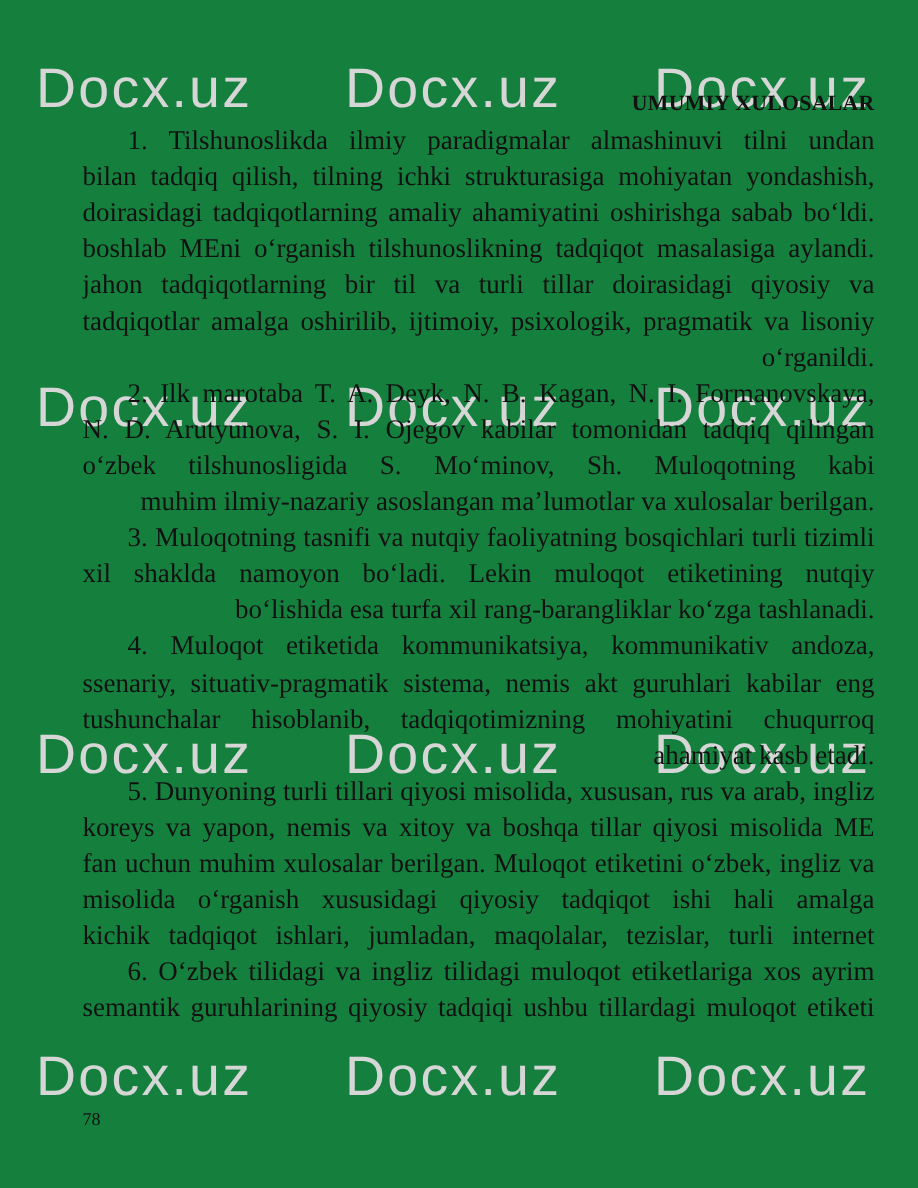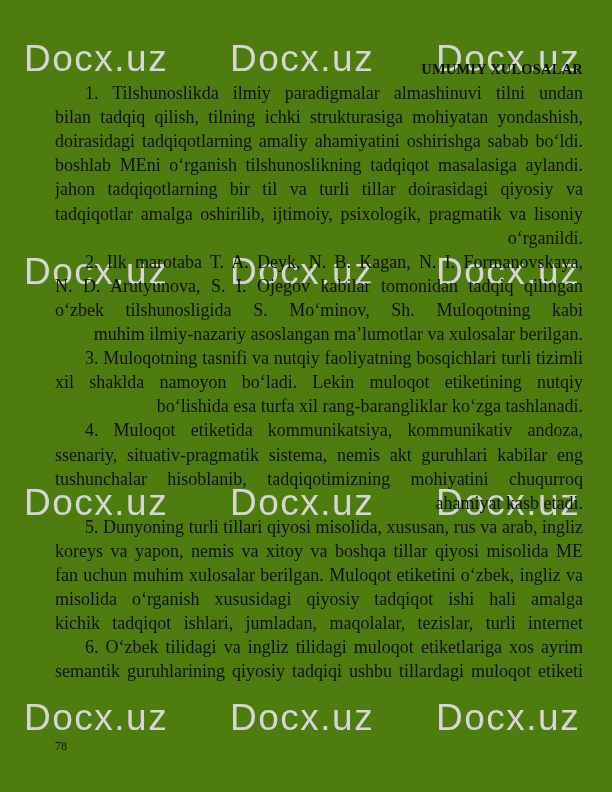--- a/index.html
+++ b/index.html
@@ -1,21 +1,21 @@
 <!DOCTYPE html>
 <html><head>
 <meta charset="utf-8">
 <style>
   html, body { margin: 0; padding: 0; background: #808080; }
   .page {
     position: relative;
     width: 612px;
     height: 792px;
     margin: 0 auto;
-    background: #4d7c0f;
+    background: #15803d;
     overflow: hidden;
     font-family: "Liberation Serif", "DejaVu Serif", serif;
     color: #111111;
   }
   .watermark-layer {
     position: absolute;
     inset: 0;
     z-index: 0;
     pointer-events: none;
   }

